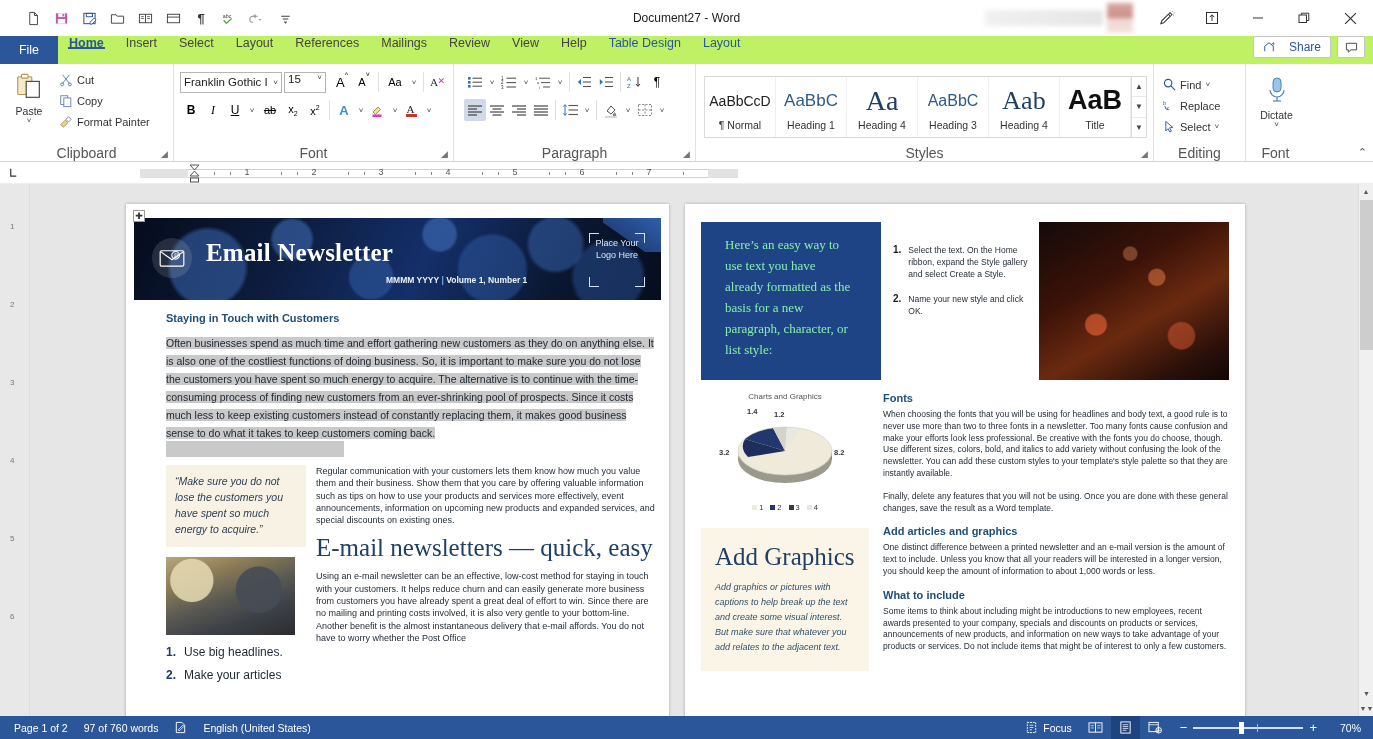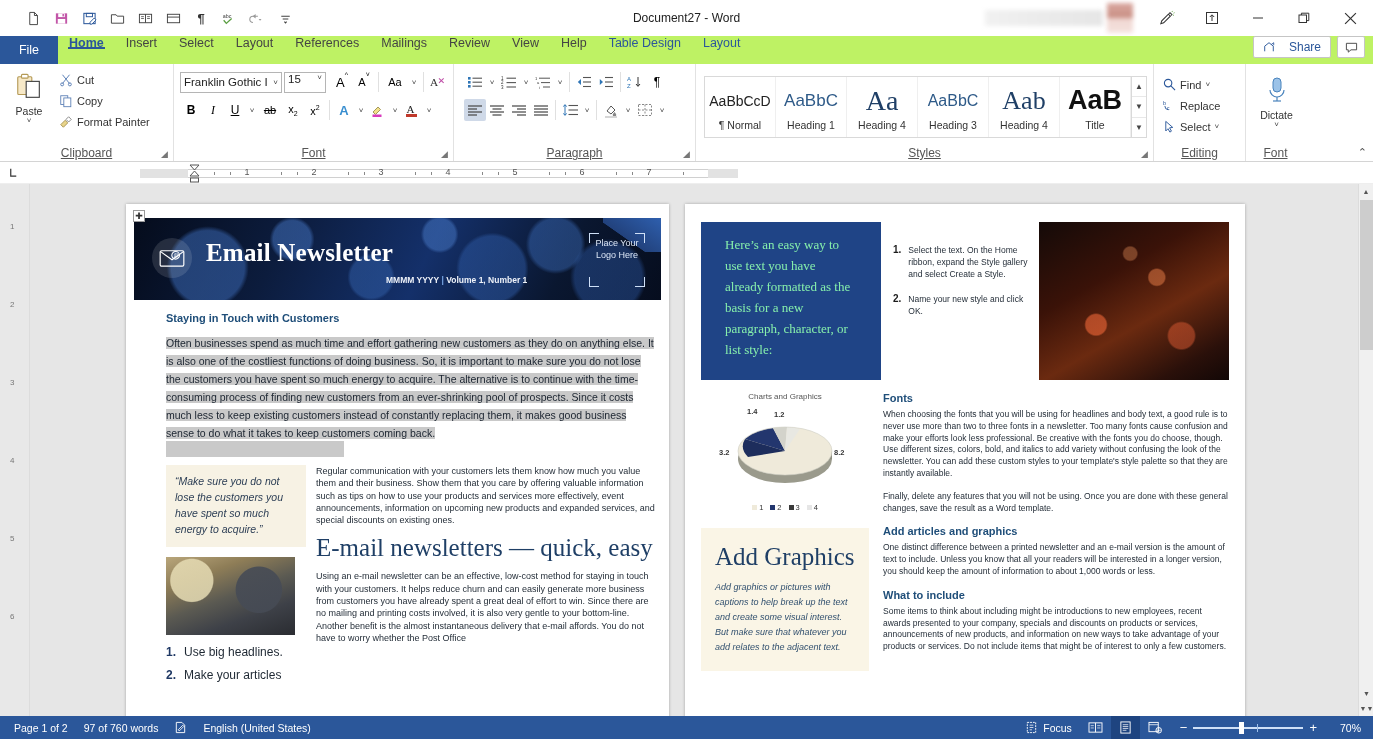--- a/index.html
+++ b/index.html
@@ -61,22 +61,22 @@
 
   
   .ribbon {
     height: 98px; background: #fff; border-bottom: 1px solid #d4d4d4;
     display: flex; flex: 0 0 98px; position: relative;
   }
   .rgroup { display: flex; flex-direction: column; position: relative; padding: 2px 0 0 0; height: 97px; }
   .rgroup + .rgroup { border-left: 1px solid #e2e2e2; }
   .rgroup-body { flex: 1; display: flex; align-items: flex-start; padding: 3px 4px 0 6px; }
   .rgroup-label {
-    height: 16px; font-size: 12px; color: #555; text-align: left; position: relative;
-    display: flex; align-items: center; justify-content: center; text-decoration: underline;
+    height: 16px; font-size: 14px; color: #555; text-align: left; position: relative;
+    display: flex; align-items: center; justify-content: center;
   }
   .dlg-launcher { position: absolute; right: 5px; bottom: 2px; font-size: 9px; color: #777; }
 
   .big-btn {
     width: 46px; display: flex; flex-direction: column; align-items: center;
     font-size: 10.5px; color: #333; padding-top: 3px;
   }
   .big-btn .glyph { margin-bottom: 1px; }
   .big-btn .caret { font-size: 8px; line-height: 7px; color: #444; }
   .small-row { display: flex; align-items: center; gap: 4px; font-size: 11px; color: #333; height: 21px; padding: 0 3px; }

